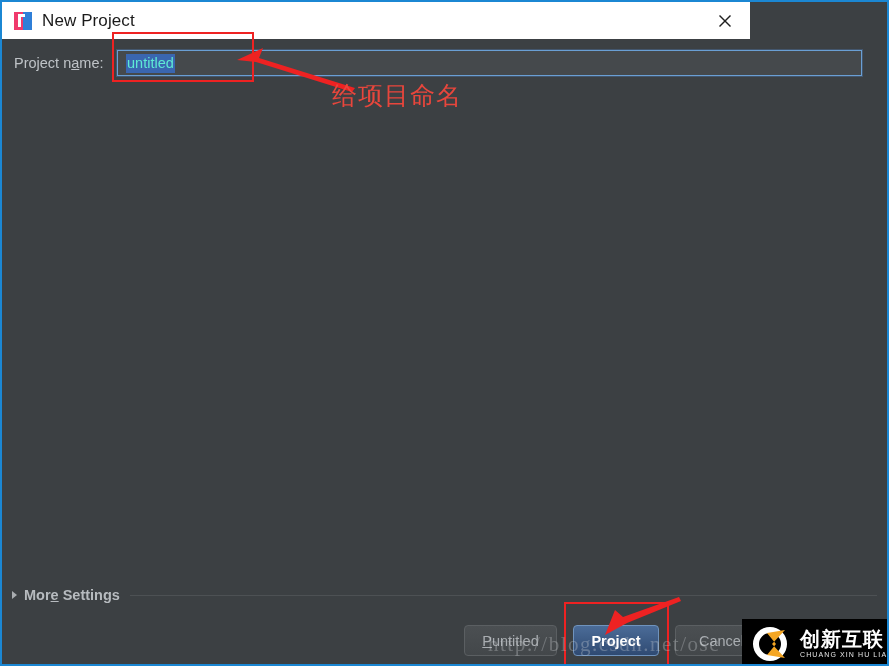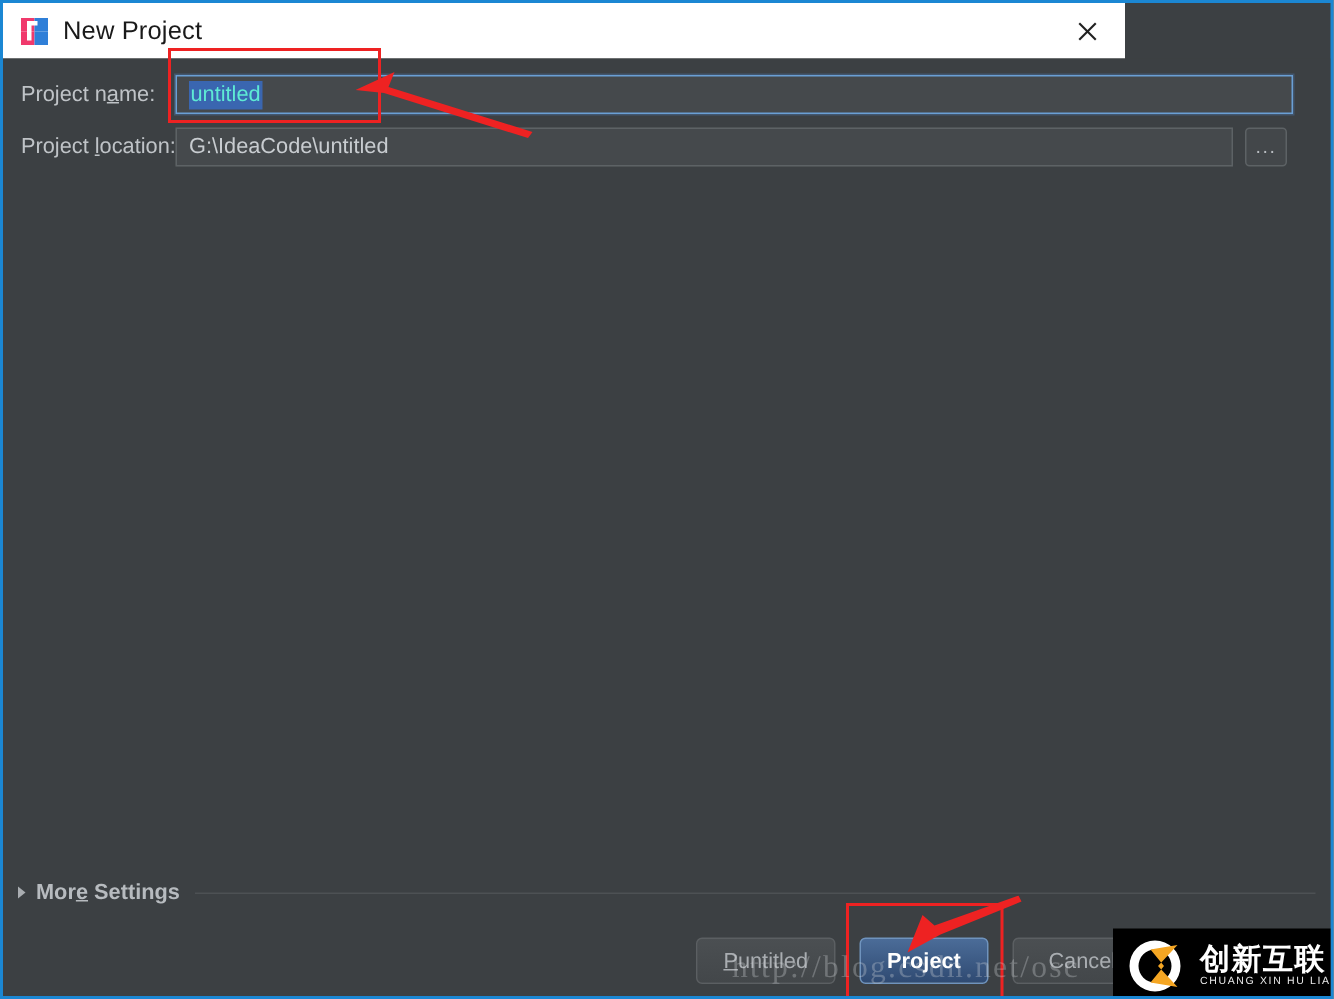--- a/index.html
+++ b/index.html
@@ -352,27 +352,20 @@
 
   <div id="dialog-body">
 
     <div class="form-row" id="row-name">
       <div class="field-label"><span>Project n</span><u>a</u><span>me:</span></div>
       <div class="text-input" id="project-name-input">
         <span class="sel">untitled</span>
       </div>
     </div>
 
-    <div class="form-row" id="row-location">
-      <div class="field-label"><span>Project </span><u>l</u><span>ocation:</span></div>
-      <div class="text-input" id="project-location-input">
-        <span>G:\IdeaCode\untitled</span>
-      </div>
-      <div id="browse-button">...</div>
-    </div>
 
     <div id="more-settings">
       <div id="more-settings-arrow"></div>
       <div id="more-settings-label"><span>Mor</span><u>e</u><span> Settings</span></div>
       <div id="more-settings-rule"></div>
     </div>
 
     <div id="button-bar">
       <div class="dlg-button" id="previous-button">
           <span></span>
@@ -389,20 +382,21 @@
   <div class="annot-rect" id="annot-rect-finish"></div>
 
   <svg id="annot-arrow-name" viewBox="0 0 125 50">
     <polygon points="0,18 26,6 22,16 118,46 115,50 19,20" fill="#ee2222"></polygon>
   </svg>
 
   <svg id="annot-arrow-finish" viewBox="0 0 90 40">
     <polygon points="8,38 18,13 26,20 82,0 84,4 30,26" fill="#ee2222"></polygon>
   </svg>
 
+  <div id="annot-text-name">给项目命名</div>
 
   <div id="watermark-url">http://blog.csdn.net/osc</div>
 
   <div id="logo-badge">
     <svg id="logo-mark" viewBox="0 0 40 40">
       <path d="M20 3 A17 17 0 1 0 20 37 A17 17 0 1 0 20 3 Z M20 9 A11 11 0 1 1 20 31 A11 11 0 1 1 20 9 Z" fill="#ffffff"></path>
       <polygon points="17,9 35,6 22,20 35,34 17,31 26,20" fill="#f5a623"></polygon>
     </svg>
     <div id="logo-text-wrap">
       <div id="logo-text-cn">创新互联</div>

